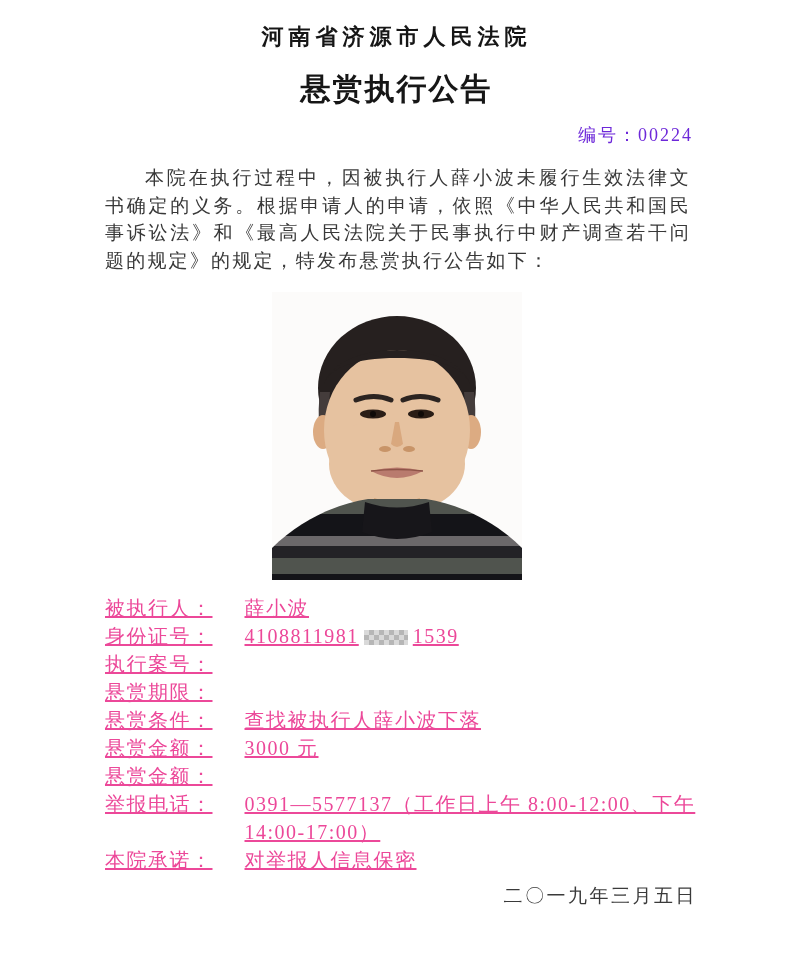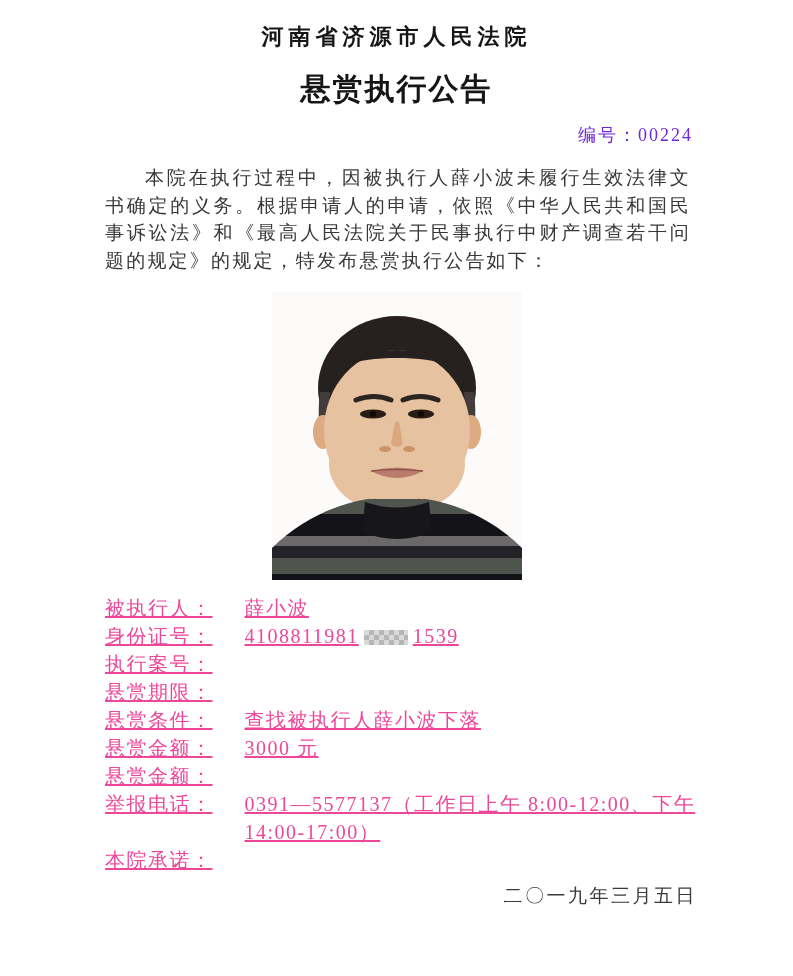--- a/index.html
+++ b/index.html
@@ -142,18 +142,19 @@
     </div>
     <div class="row">
       <span class="lbl">悬赏金额：</span>
     </div>
     <div class="row">
       <span class="lbl">举报电话：</span>
         <span class="val">0391—5577137（工作日上午 8:00-12:00、下午 14:00-17:00）</span>
     </div>
     <div class="row">
       <span class="lbl">本院承诺：</span>
+        <span class="val">对举报人信息保密</span>
     </div>
   </div>
 
   <div class="date-line">二〇一九年三月五日</div>
 
 </div>
 
 </body></html>

